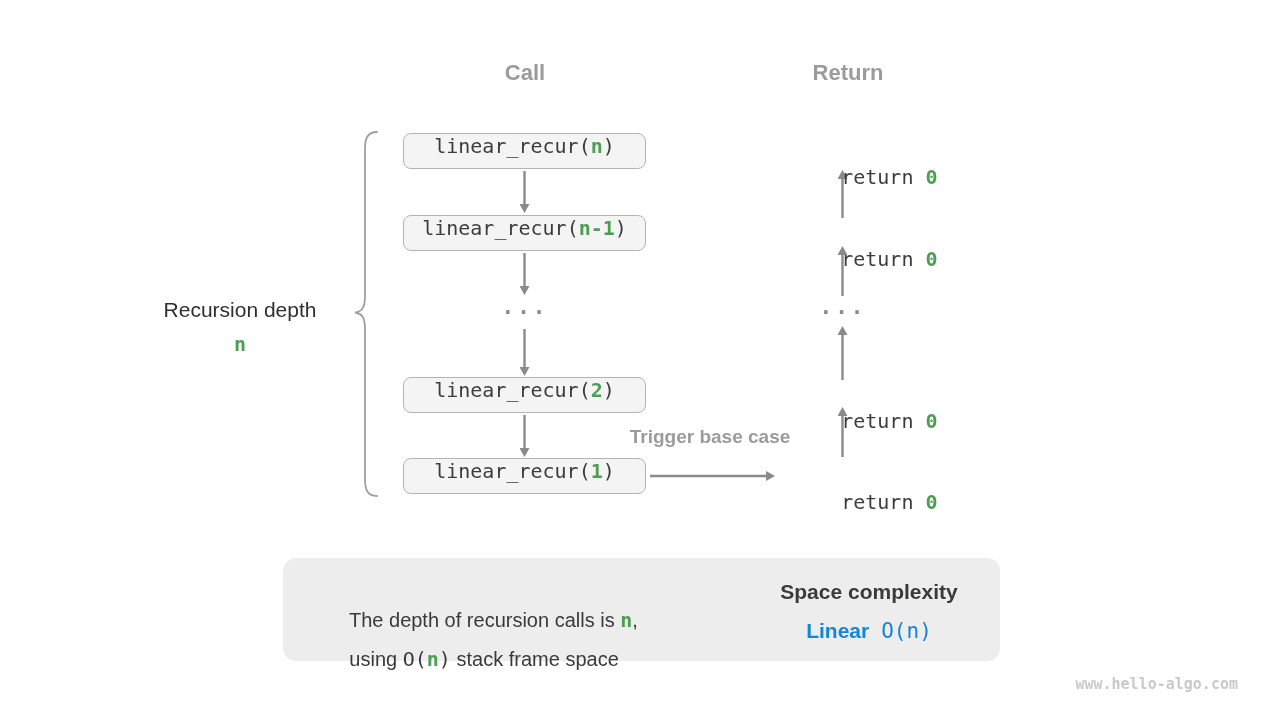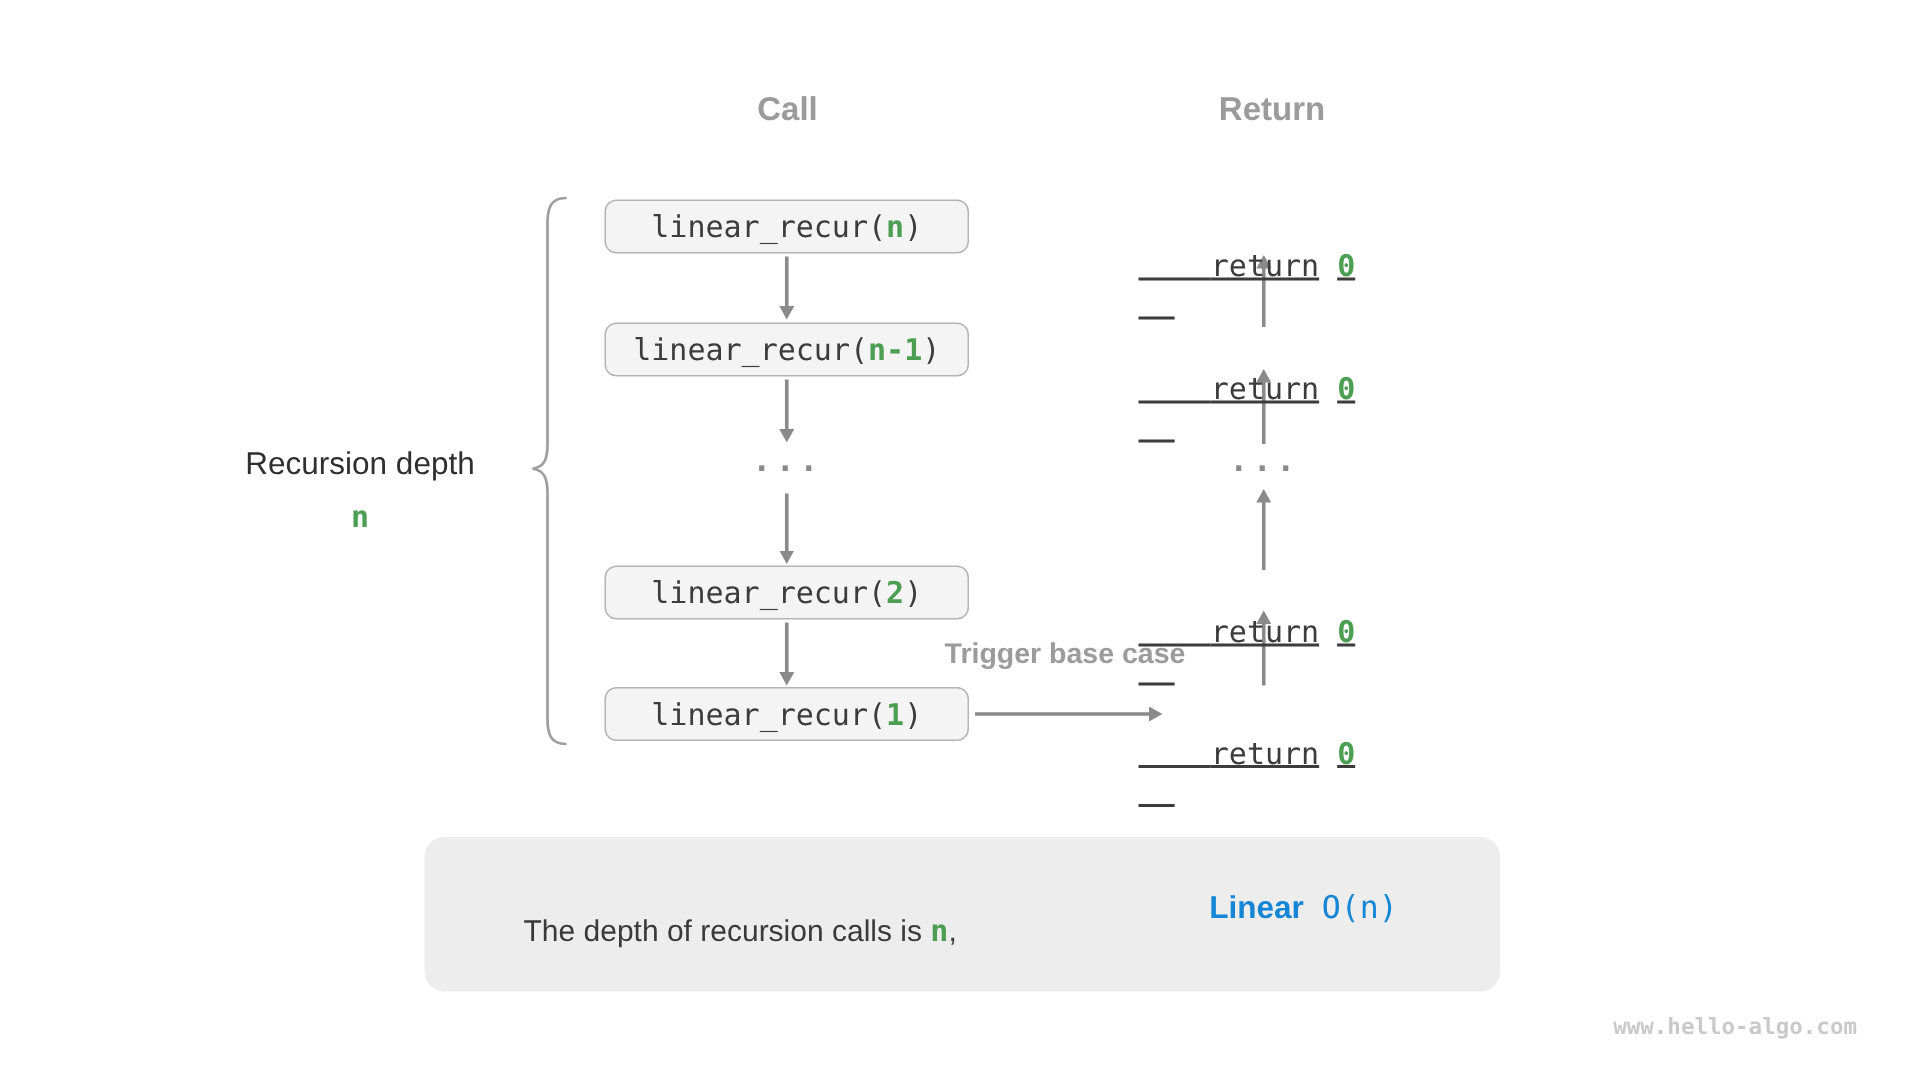--- a/index.html
+++ b/index.html
@@ -8,29 +8,29 @@
     font-family:"Liberation Sans",sans-serif;overflow:hidden;
   }
   .col-header{
     position:absolute;top:60px;transform:translateX(-50%);
     font-weight:bold;font-size:22px;line-height:26px;color:#9b9b9b;white-space:nowrap;
   }
   .overlay{position:absolute;left:0;top:0;width:1280px;height:720px;pointer-events:none;}
   .cbox{
     position:absolute;left:403px;width:243px;height:36px;box-sizing:border-box;
     border:1px solid #b4b4b4;border-radius:8px;background:#f4f4f4;
-    display:flex;align-items:center;justify-content:center;
+    display:flex;justify-content:center;
     font-family:"DejaVu Sans Mono",monospace;font-size:20px;color:#3c3c3c;white-space:pre;
   }
   .green{color:#4c9f52;font-weight:bold;}
   .blue{color:#1585d5;}
   .mono{font-family:"DejaVu Sans Mono",monospace;}
   .ret{
-    position:absolute;left:759px;line-height:26px;white-space:pre;
-    font-family:"DejaVu Sans Mono",monospace;font-size:20px;color:#3c3c3c;text-decoration:underline;
+    position:absolute;left:793px;line-height:26px;white-space:pre;
+    font-family:"DejaVu Sans Mono",monospace;font-size:20px;color:#3c3c3c;
   }
   .ret .val{margin-left:12px;}
   .dots{
     position:absolute;top:297px;transform:translateX(-50%);
     font-family:"DejaVu Sans Mono",monospace;font-weight:bold;font-size:21px;line-height:21px;
     letter-spacing:3px;color:#8a8a8a;white-space:nowrap;
   }
   .depth-label{position:absolute;left:150px;top:285px;width:180px;text-align:center;margin-top:12px;}
   .depth-title{font-size:21px;line-height:26px;color:#2f2f2f;white-space:nowrap;}
   .depth-value{margin-top:8px;font-family:"DejaVu Sans Mono",monospace;font-size:20px;line-height:26px;}
@@ -117,21 +117,25 @@
     <div class="depth-title">Recursion depth</div>
     <div class="depth-value green">n</div>
   </div>
 
   <div class="trigger">Trigger base case</div>
 
   <div class="summary">
     <div class="sline sline1">
       <span>The depth of recursion calls is </span><span class="green mono">n</span><span>,</span>
     </div>
+    <div class="sline sline2">
+      <span>using </span><span class="code">O(</span><span class="green mono">n</span><span class="code">)</span><span> stack frame space</span>
+    </div>
     <div class="sright">
+      <div class="sright-title">Space complexity</div>
       <div class="sright-value blue">
         <span>Linear</span><span class="code">O(n)</span>
       </div>
     </div>
   </div>
 
   <div class="watermark">www.hello-algo.com</div>
 
 </div>
 

